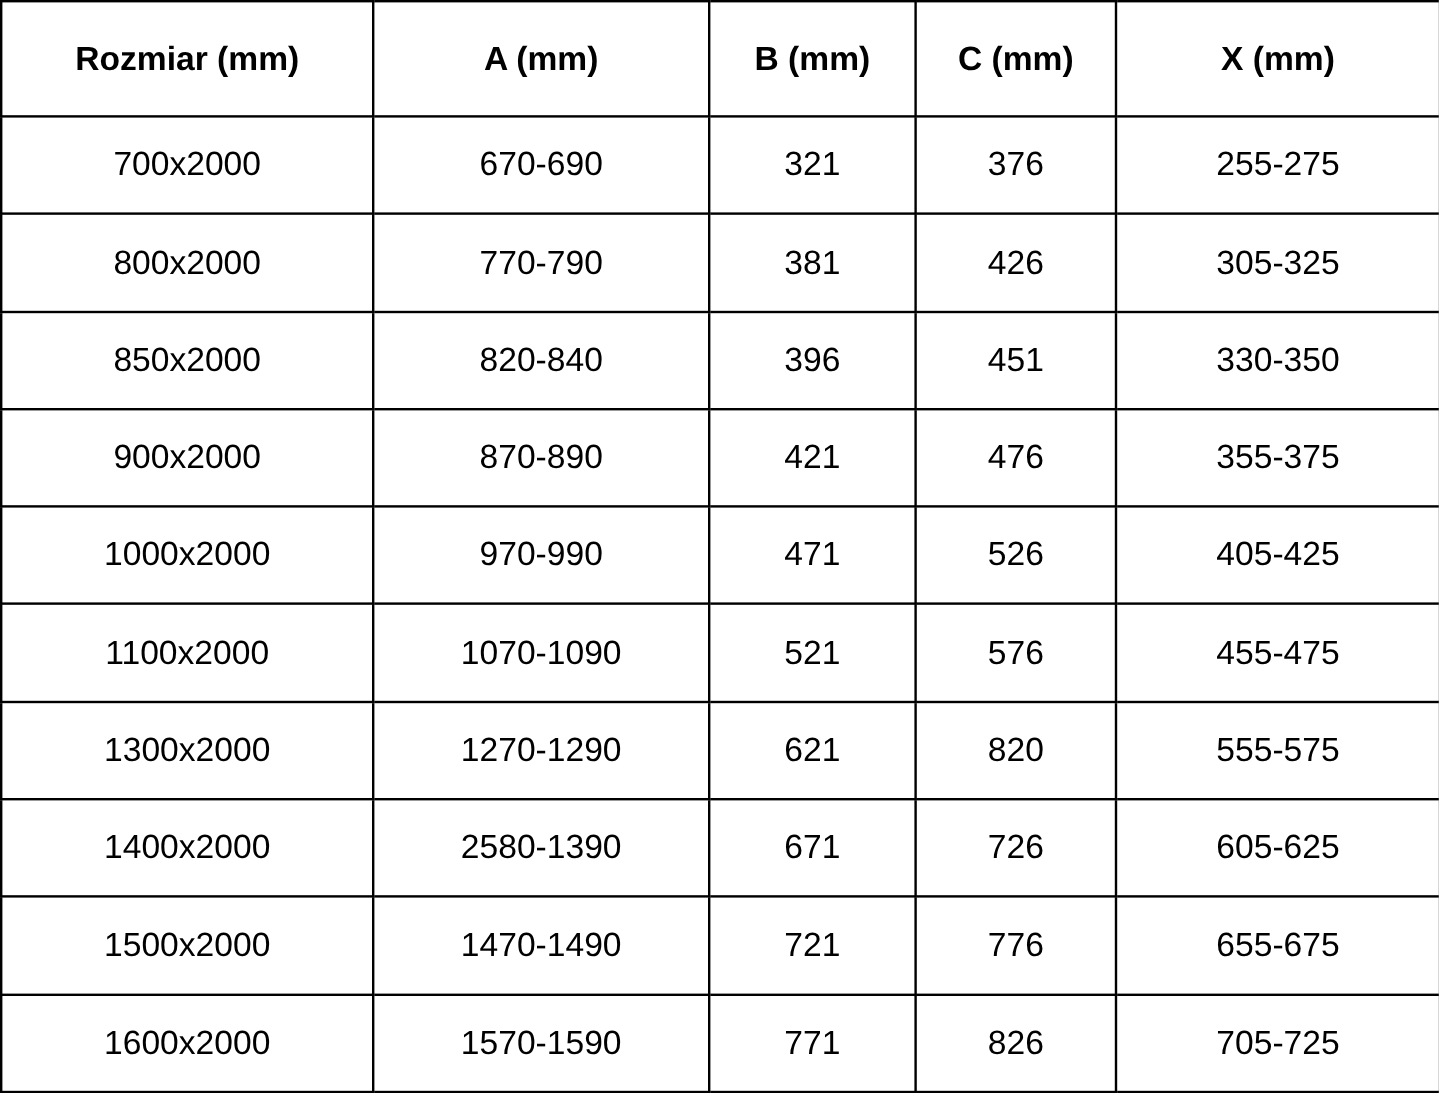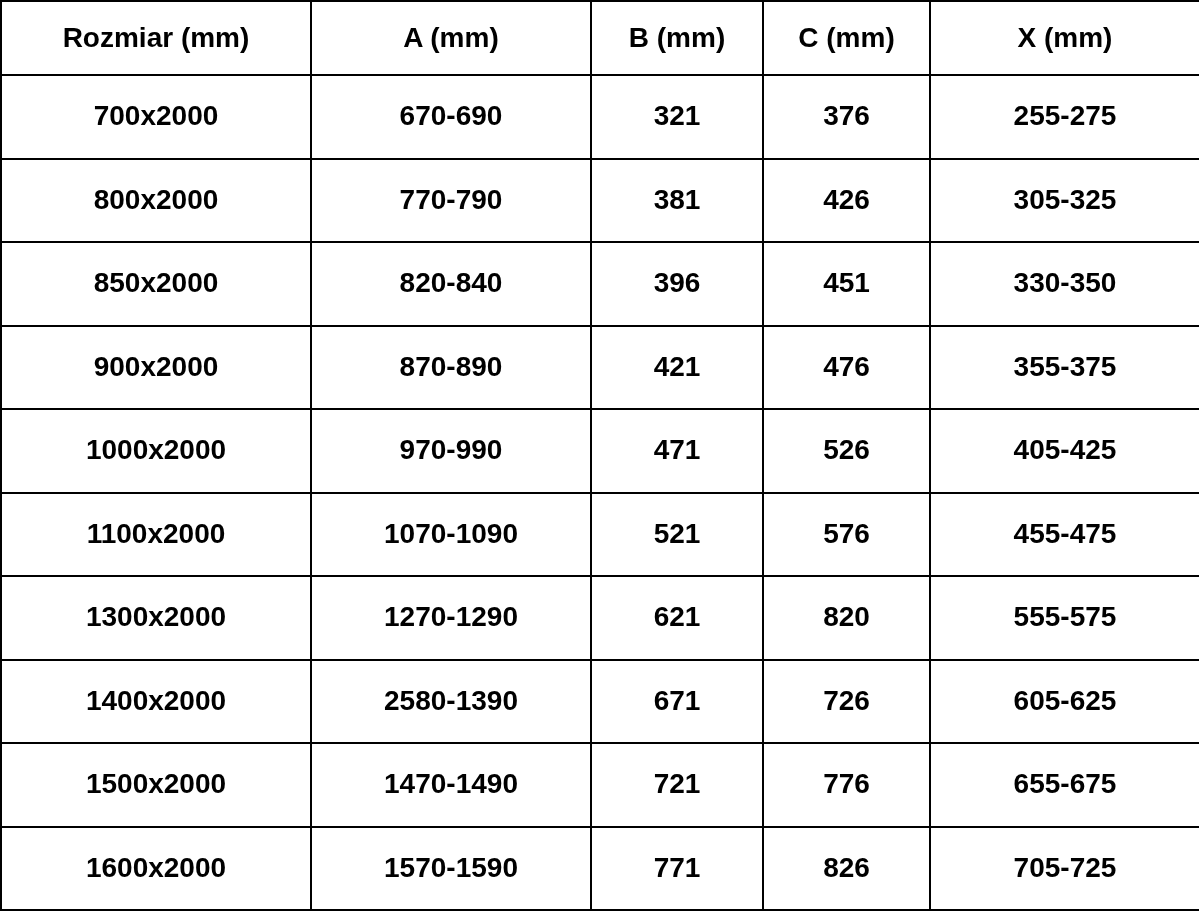--- a/index.html
+++ b/index.html
@@ -32,27 +32,27 @@
     text-align: center;
     vertical-align: middle;
     font-size: 28px;
     line-height: 1.1;
     padding: 0;
     background: #ffffff;
     overflow: hidden;
     white-space: nowrap;
   }
   table.spec-table thead tr {
-    height: 74px;
+    height: 96px;
   }
   table.spec-table th {
     font-weight: bold;
   }
   table.spec-table td {
-    font-weight: bold;
+    font-weight: normal;
     border-radius: 26px;
   }
 </style>
 </head>
 <body>
 
 <div class="table-wrap">
   <table class="spec-table">
     <colgroup>
       <col class="c1">

